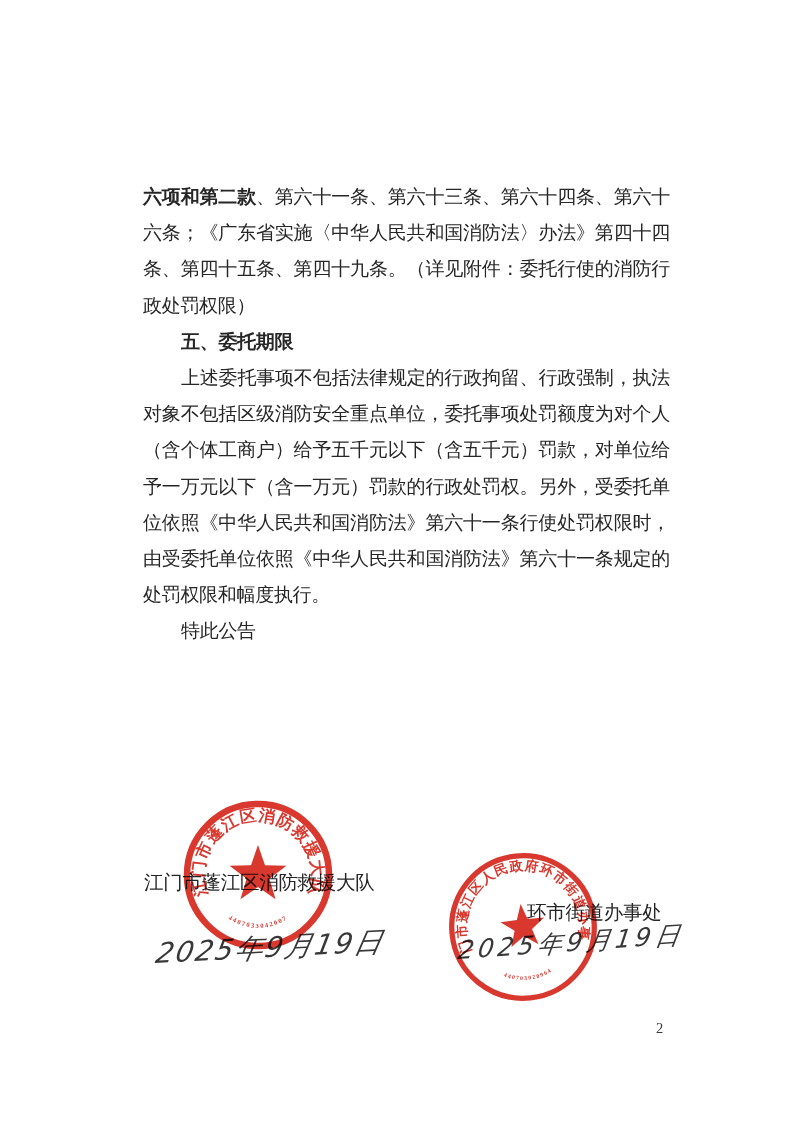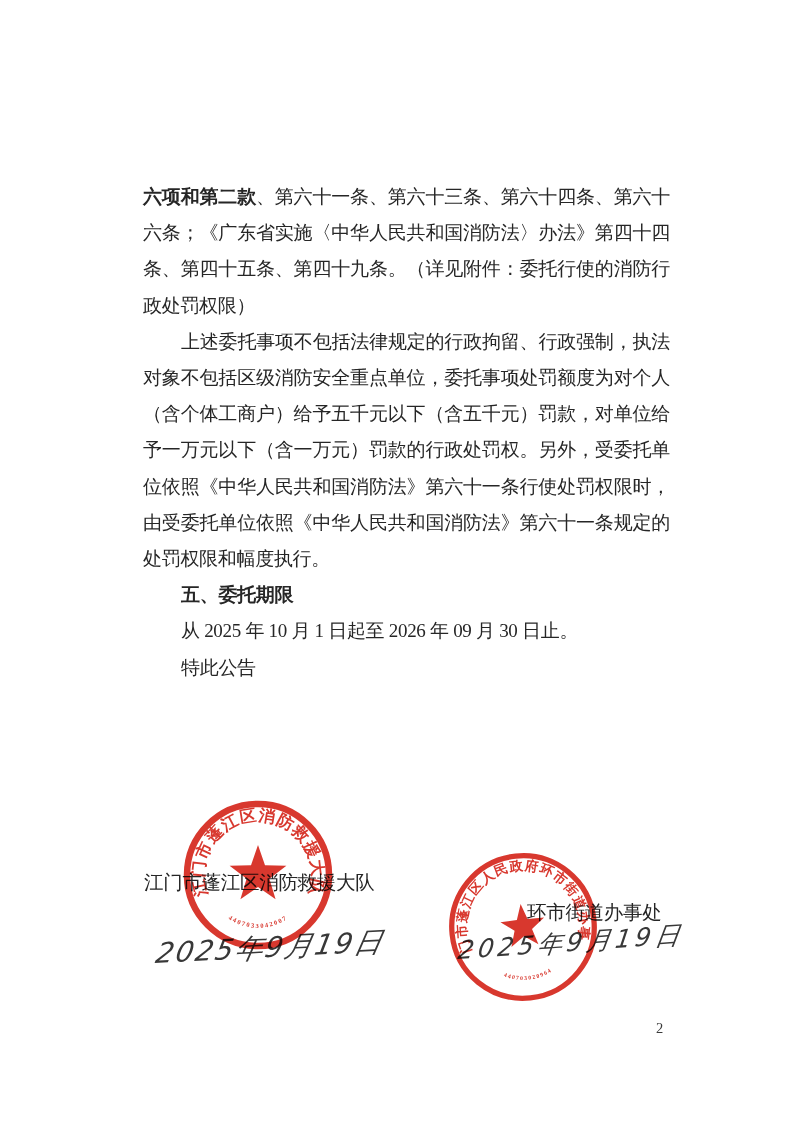--- a/index.html
+++ b/index.html
@@ -41,23 +41,22 @@
   .seal text { font-family:"Liberation Serif","DejaVu Serif",serif; font-weight:700; }
   .page-num { position:absolute; left:656px; top:1020px; font-size:14.5px; color:#3a3a3a; }
 </style>
 </head>
 <body>
 
 <div class="page">
 
   <div class="content">
     <p><b class="bold-lead">六项和第二款</b><span>、第六十一条、第六十三条、第六十四条、第六十六条；《广东省实施〈中华人民共和国消防法〉办法》第四十四条、第四十五条、第四十九条。（详见附件：委托行使的消防行政处罚权限）</span></p>
+    <p class="indent heading">五、委托期限</p>
     <p class="indent">上述委托事项不包括法律规定的行政拘留、行政强制，执法对象不包括区级消防安全重点单位，委托事项处罚额度为对个人（含个体工商户）给予五千元以下（含五千元）罚款，对单位给予一万元以下（含一万元）罚款的行政处罚权。另外，受委托单位依照《中华人民共和国消防法》第六十一条行使处罚权限时，由受委托单位依照《中华人民共和国消防法》第六十一条规定的处罚权限和幅度执行。</p>
-    <p class="indent heading">五、委托期限</p>
-    <p class="indent">从 2025 年 10 月 1 日起至 2026 年 09 月 30 日止。</p>
     <p class="indent">特此公告</p>
   </div>
 
   <div class="sign sign-left-org">江门市蓬江区消防救援大队</div>
   <div class="sign sign-right-org2">环市街道办事处</div>
 
   <div class="handwriting date-left">2025年9月19日</div>
   <div class="handwriting date-right">2025年9月19日</div>
 
   <svg class="seal seal-left" viewBox="-86 -86 172 172" xmlns="http://www.w3.org/2000/svg">

